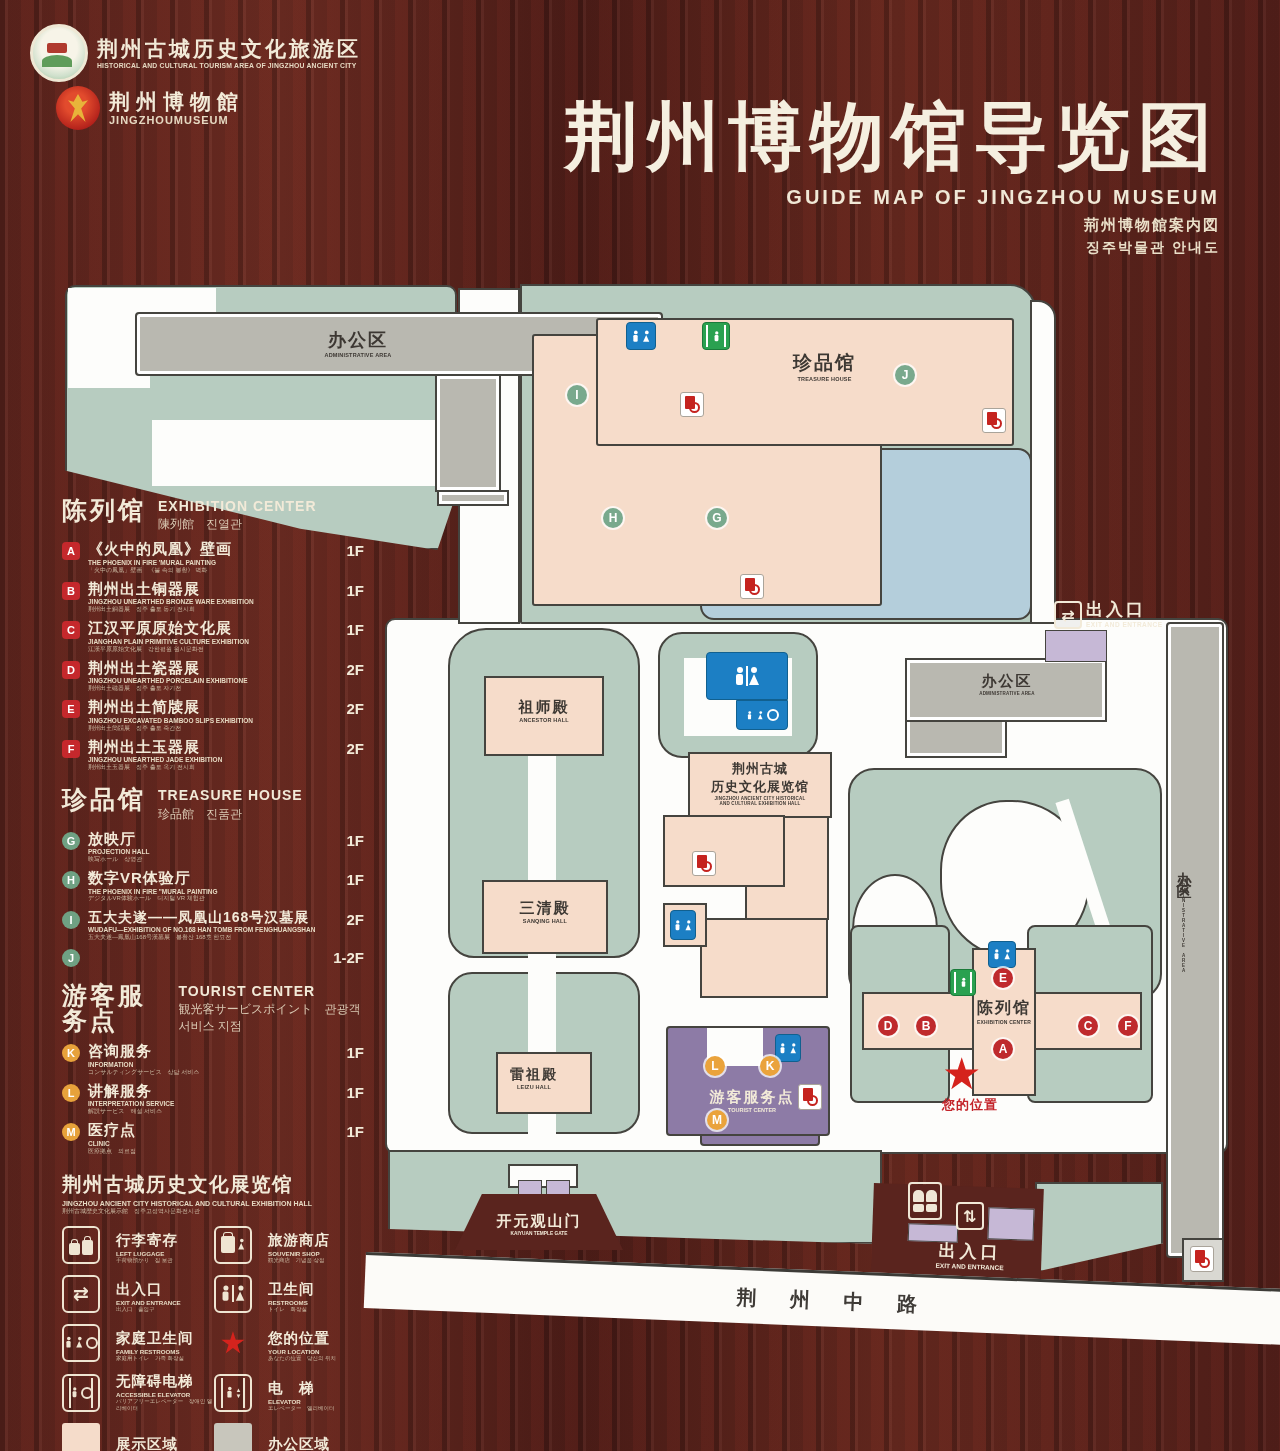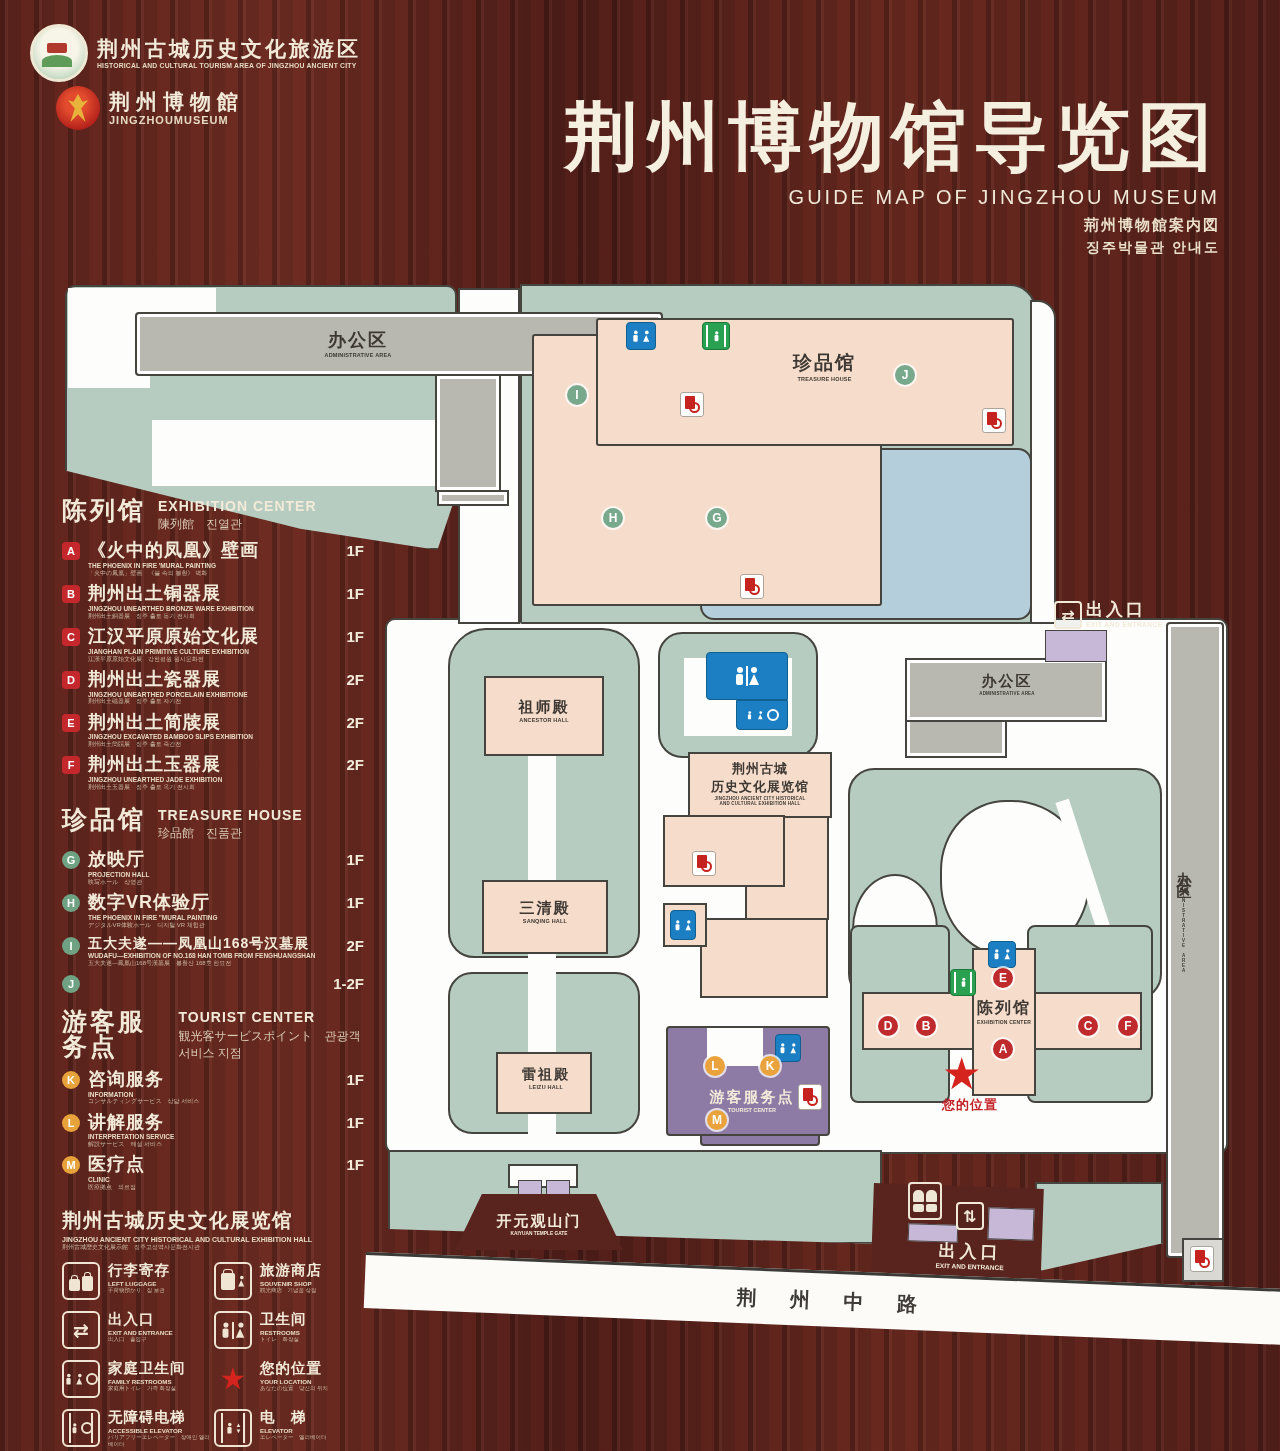--- a/index.html
+++ b/index.html
@@ -45,47 +45,47 @@
   .legend{position:absolute;left:62px;top:498px;width:302px;z-index:70}
   .shead{display:flex;gap:12px;align-items:flex-start;margin-bottom:8px}
   .shead .tz{font-size:25px;font-weight:bold;color:#f2ead8;letter-spacing:3px;line-height:1}
   .shead .tside{padding-top:1px}
   .shead .te{display:block;font-size:14px;font-weight:bold;color:#f2ead8;letter-spacing:1px;line-height:1.1}
   .shead .ts{display:block;font-size:12px;color:#d9c8b2;margin-top:2px}
   .lrow{display:flex;gap:8px;align-items:flex-start;margin-bottom:7px}
   .bdg{width:18px;height:18px;color:#fff;font-weight:bold;font-size:11px;line-height:18px;text-align:center;border-radius:4px;flex:none;margin-top:1px}
   .bdg.r{background:#c5282c}.bdg.g{background:#6fa183;border-radius:50%}.bdg.o{background:#e7a23b;border-radius:50%}
   .lt{flex:1;min-width:0}
-  .lt .z{display:block;font-size:18px;font-weight:bold;color:#f2ead8;letter-spacing:1px;line-height:1.1}
+  .lt .z{display:block;font-size:15px;font-weight:bold;color:#f2ead8;letter-spacing:1px;line-height:1.1}
   .lt .e{display:block;font-size:6.5px;font-weight:bold;color:#e6d9c2;margin-top:1px;line-height:1.2}
   .lt .s{display:block;font-size:6px;color:#c8b69f;line-height:1.2}
   .fl{margin-left:auto;color:#f2ead8;font-weight:bold;font-size:15px;flex:none;padding-top:1px}
   .hn{margin:16px 0 10px}
   .hn .z{display:block;font-size:19.5px;font-weight:bold;color:#f2ead8;letter-spacing:1.5px}
   .hn .e{display:block;font-size:7px;font-weight:bold;color:#e6d9c2;margin-top:2px}
   .hn .s{display:block;font-size:6px;color:#c8b69f}
   .igrid{display:grid;grid-template-columns:152px 150px;row-gap:11px}
-  .icell{display:flex;gap:8px;align-items:flex-start}
+  .icell{display:flex;gap:16px;align-items:flex-end}
   .lbox{width:38px;height:38px;border:2.5px solid #efe5d2;border-radius:6px;flex:none;display:flex;align-items:center;justify-content:center;gap:2px;color:#efe5d2;position:relative;box-sizing:border-box}
   .nobox{width:38px;height:38px;flex:none;display:flex;align-items:center;justify-content:center}
   .it .z{display:block;font-size:14.5px;font-weight:bold;color:#f2ead8;letter-spacing:1px;line-height:1.15}
   .it .e{display:block;font-size:6.2px;font-weight:bold;color:#e6d9c2;margin-top:1px}
   .it .s{display:block;font-size:5.5px;color:#c8b69f}
   .bag{width:11px;height:13px;background:#efe5d2;border-radius:2px;position:relative;flex:none}
   .bag::before{content:"";position:absolute;top:-4px;left:2px;right:2px;height:4px;border:1.5px solid #efe5d2;border-bottom:none;border-radius:3px 3px 0 0}
   .sw{width:38px;height:38px;border-radius:3px;flex:none}
   .vdiv{width:1.5px;height:17px;background:#efe5d2;flex:none}
   .star{color:#d5231d;line-height:1}
   
   .h-badge{display:flex;align-items:center;gap:9px;position:absolute;z-index:70}
   .h-badge .tz{font-size:21px;font-weight:bold;color:#f2ead8;letter-spacing:3px;line-height:1.15}
   .h-badge .te{font-size:6.8px;font-weight:bold;color:#e6d9c2;letter-spacing:.2px}
   .titles{position:absolute;left:0;right:60px;top:100px;text-align:right;z-index:70}
   .t-main{font-size:74px;font-weight:bold;color:#f5efe0;letter-spacing:8px;line-height:1}
-  .t-en{font-size:20px;font-weight:normal;color:#f0e8d6;letter-spacing:3px;margin-top:12px}
+  .t-en{font-size:20px;font-weight:bold;color:#f0e8d6;letter-spacing:3px;margin-top:12px}
   .t-ja{font-size:15px;font-weight:bold;color:#ead fc;}
   .t-ja{font-size:15px;font-weight:bold;color:#eadfc8;margin-top:7px;letter-spacing:2px}
   .t-ko{font-size:14px;font-weight:bold;color:#eadfc8;margin-top:4px;letter-spacing:2px}
   .vtext{writing-mode:vertical-rl;text-orientation:upright}
 </style>
 </head>
 <body>
 
 <div class="page">
 
@@ -168,21 +168,21 @@
   <div class="blab" style="left:488px;top:698px;width:112px">
     <span class="z">祖师殿</span>
       <span class="e">ANCESTOR HALL</span>
   </div>
   <div class="abs pnk" style="left:482px;top:880px;width:126px;height:74px;z-index:14"></div>
   <div class="blab" style="left:488px;top:899px;width:114px">
     <span class="z">三清殿</span>
       <span class="e">SANQING HALL</span>
   </div>
   <div class="abs pnk" style="left:496px;top:1052px;width:96px;height:62px;z-index:14"></div>
-  <div class="blab" style="left:510px;top:1066px;width:72px">
+  <div class="blab" style="left:498px;top:1066px;width:72px">
     <span class="z" style="font-size:14px">雷祖殿</span>
       <span class="e">LEIZU HALL</span>
   </div>
 
   <div class="abs grn" style="left:658px;top:632px;width:160px;height:126px;border-radius:24px;z-index:8"></div>
   <div class="abs wht2" style="left:684px;top:658px;width:108px;height:78px;z-index:9"></div>
   <div class="abs iwc" style="left:706px;top:652px;width:82px;height:48px;border-radius:4px 4px 0 4px;z-index:56">
     <span class="pp m"></span>
       <span class="vdiv" style="background:#fff;height:20px"></span>
       <span class="pp f"></span>

